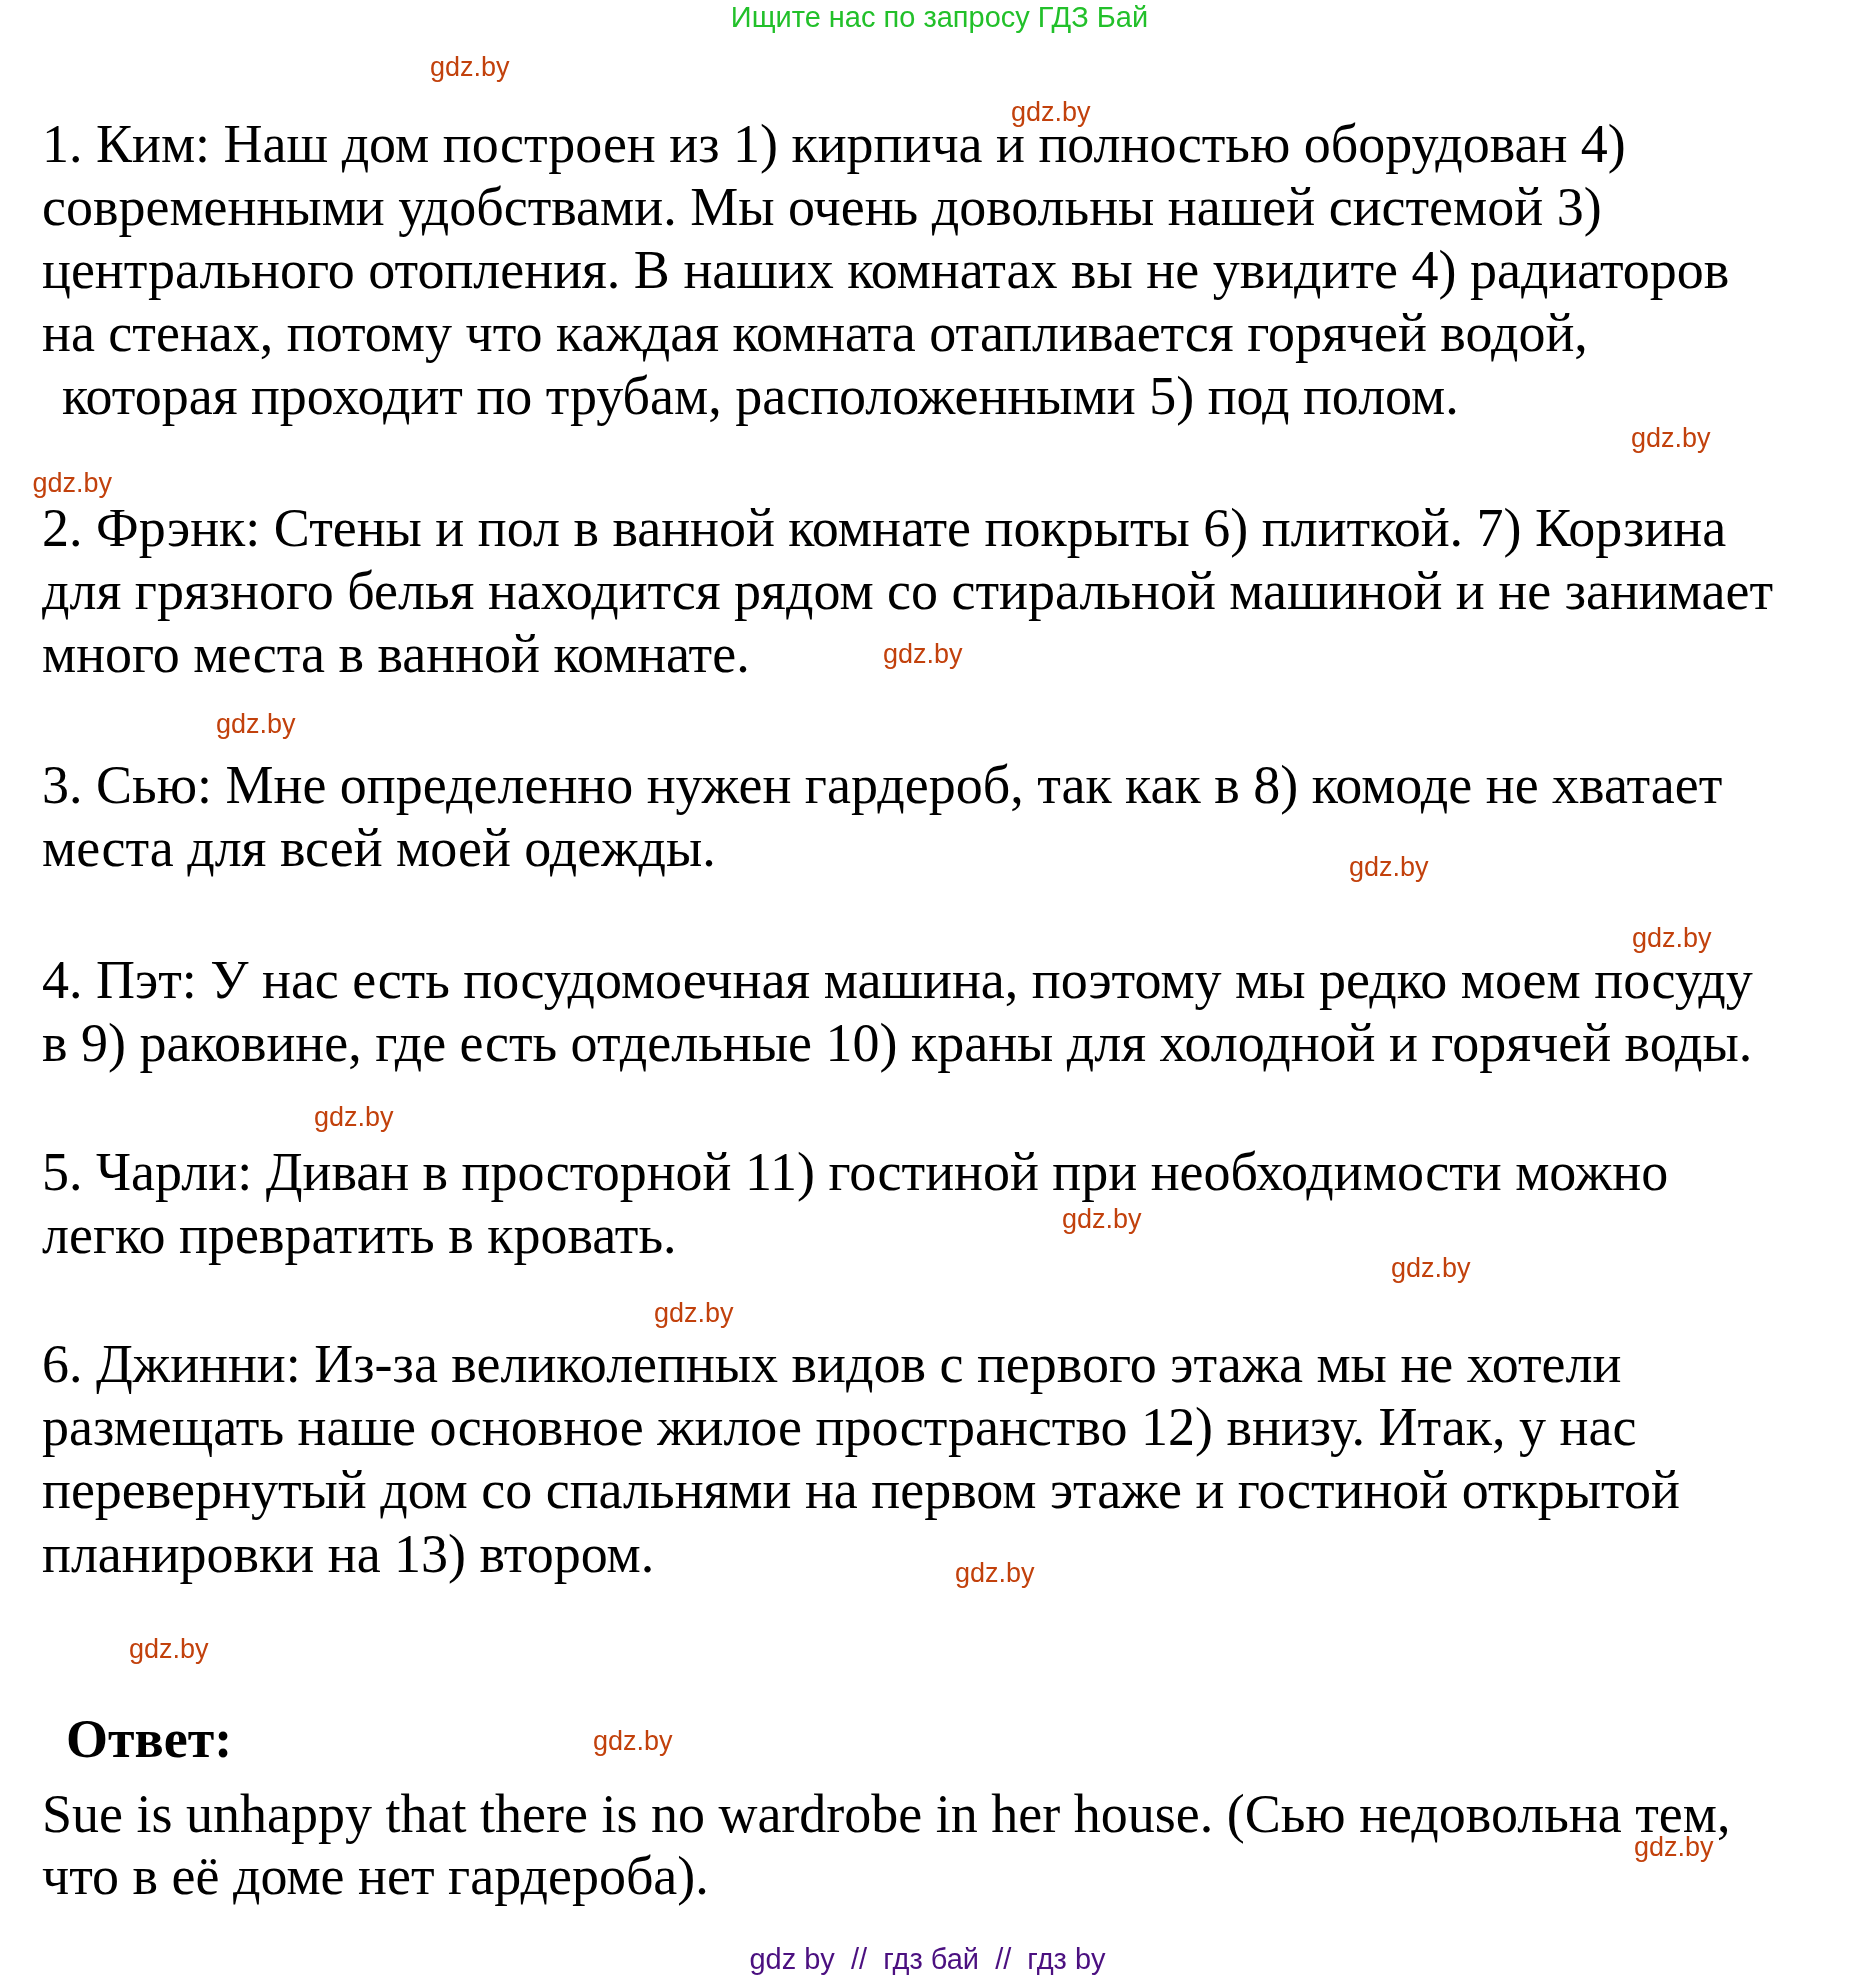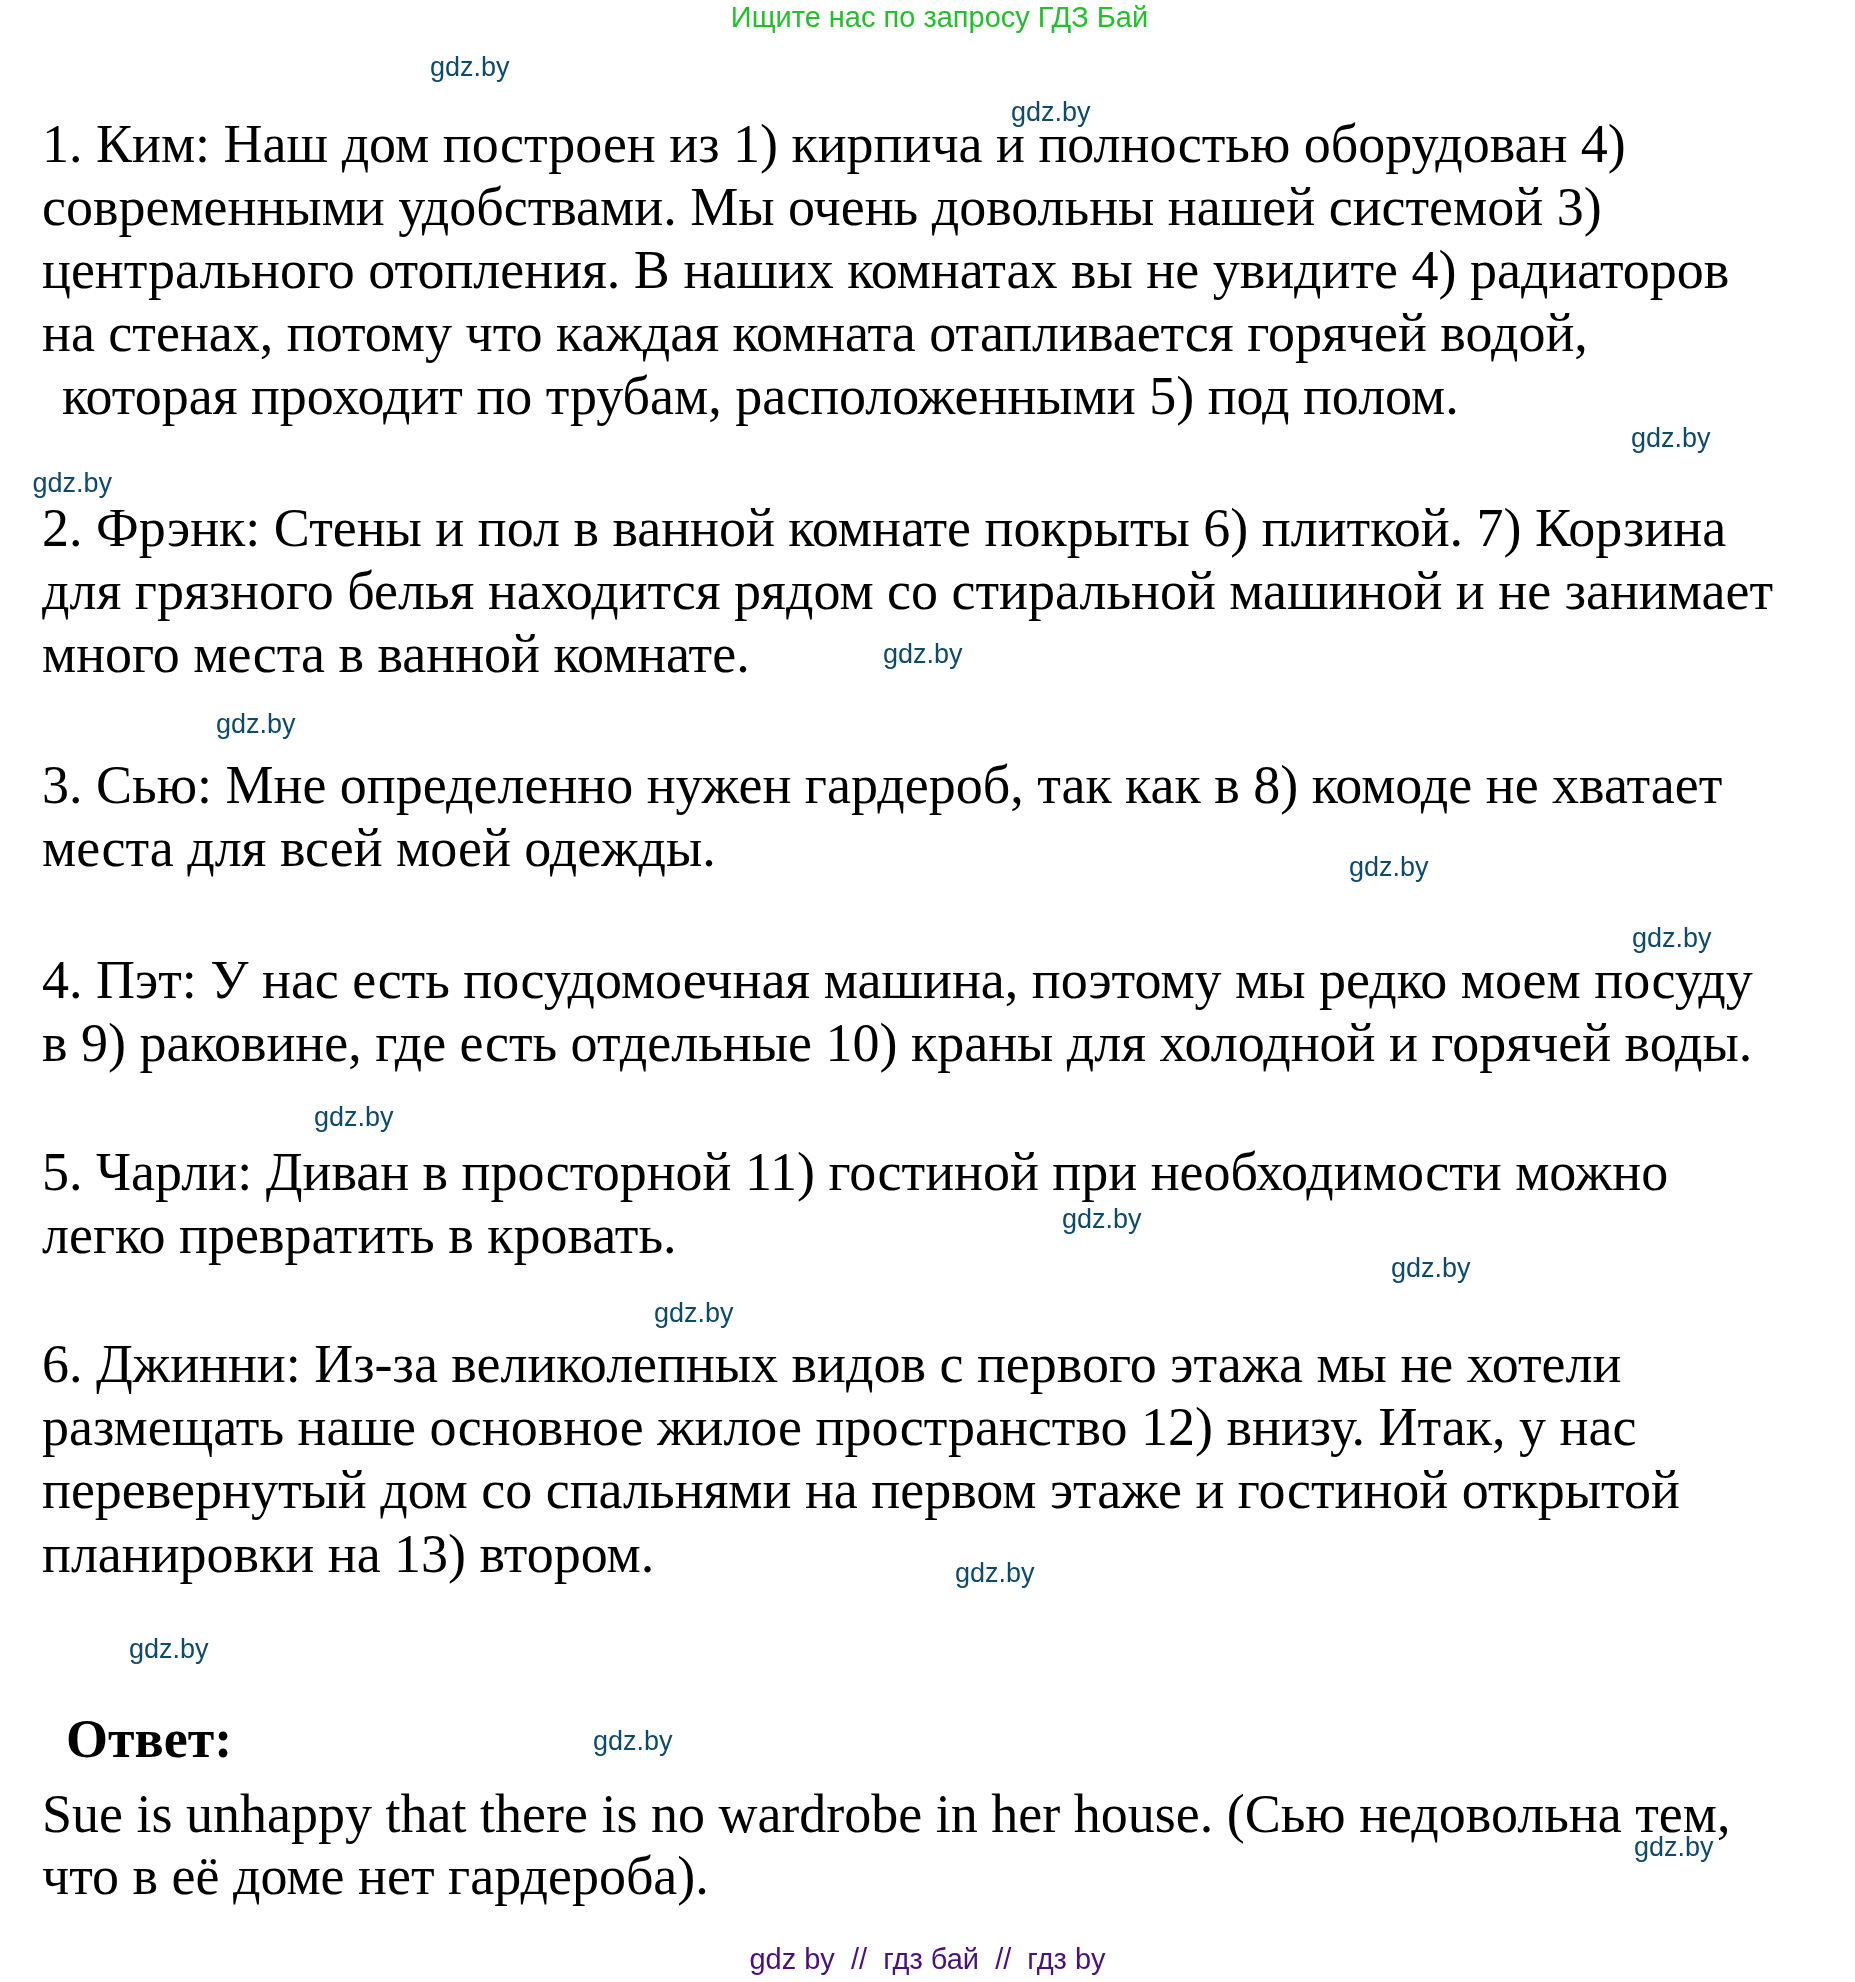--- a/index.html
+++ b/index.html
@@ -43,21 +43,21 @@
       font-size: 54px;
       line-height: 54px;
       color: #000000;
       white-space: nowrap;
     }
     .wm {
       position: absolute;
       font-family: "Liberation Sans", sans-serif;
       font-size: 27px;
       line-height: 27px;
-      color: #0c4a6e;
+      color: #c2410c;
       white-space: nowrap;
     }
     .footer {
       position: absolute;
       left: 0;
       top: 1940px;
       width: 1855px;
       text-align: center;
       font-family: "Liberation Sans", sans-serif;
       font-size: 29px;

